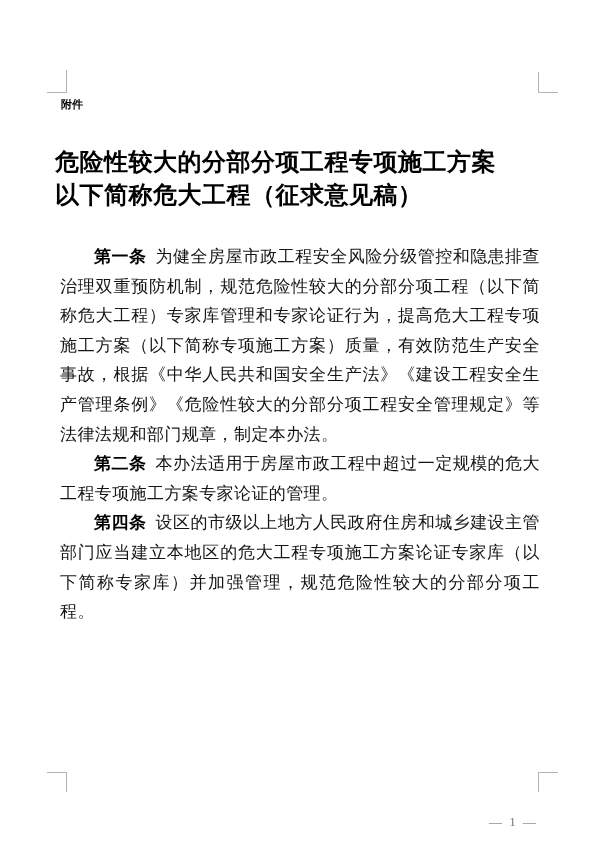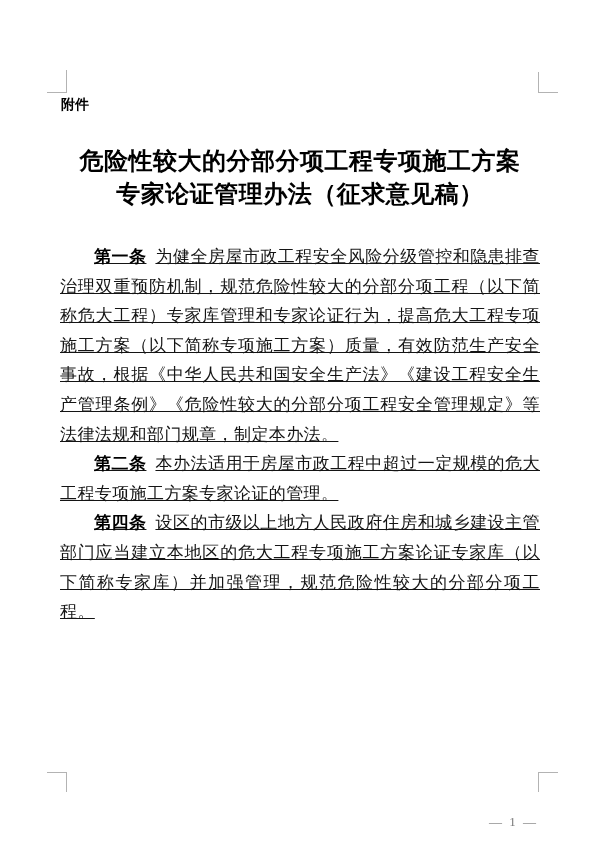--- a/index.html
+++ b/index.html
@@ -32,30 +32,30 @@
   }
   .crop-br {
     left: 538px; top: 772px; width: 19px; height: 19px;
     border-top: 1px solid #b3b3b3; border-left: 1px solid #b3b3b3;
   }
   .attachment {
     position: absolute;
     left: 61px; top: 94px;
     font-family: "Liberation Sans", "DejaVu Sans", sans-serif;
     font-weight: bold;
-    font-size: 14px;
+    font-size: 11px;
     line-height: 20px;
     color: #000000;
   }
   .doc-title {
     position: absolute;
     left: 55px; top: 146px;
     width: 490px;
-    text-align: center;
-    font-family: Liberation Mono, monospace;
+    text-align: left;
+    font-family: Liberation Serif, serif;
     font-weight: bold;
     font-size: 24px;
     line-height: 33px;
     color: #000000;
     letter-spacing: 0.5px;
   }
   .content {
     position: absolute;
     left: 60px; top: 242px;
     width: 480px;
@@ -63,21 +63,20 @@
     line-height: 29.6px;
     text-align: justify;
     text-justify: inter-ideograph;
     color: #141414;
     letter-spacing: 0.4px;
   }
   .content p {
     margin: 0;
     padding: 0;
     text-indent: 2em;
-    text-decoration: underline;
   }
   .para-label {
     font-family: "Liberation Sans", "DejaVu Sans", sans-serif;
     font-weight: bold;
     color: #000000;
     margin-right: 9px;
   }
   .para-label:empty { margin-right: 0; }
   .page-number {
     position: absolute;
@@ -97,21 +96,21 @@
 
   <div class="crop crop-tl"></div>
   <div class="crop crop-tr"></div>
   <div class="crop crop-bl"></div>
   <div class="crop crop-br"></div>
 
   <div class="attachment">附件</div>
 
   <div class="doc-title">
     <div>危险性较大的分部分项工程专项施工方案</div>
-    <div>专家论证管理办法（征求意见稿）</div>
+    <div>以下简称危大工程（征求意见稿）</div>
   </div>
 
   <div class="content">
     <p>
       <span class="para-label">第一条</span><span>为健全房屋市政工程安全风险分级管控和隐患排查治理双重预防机制，规范危险性较大的分部分项工程（以下简称危大工程）专家库管理和专家论证行为，提高危大工程专项施工方案（以下简称专项施工方案）质量，有效防范生产安全事故，根据《中华人民共和国安全生产法》《建设工程安全生产管理条例》《危险性较大的分部分项工程安全管理规定》等法律法规和部门规章，制定本办法。</span>
     </p>
     <p>
       <span class="para-label">第二条</span><span>本办法适用于房屋市政工程中超过一定规模的危大工程专项施工方案专家论证的管理。</span>
     </p>
     <p>

